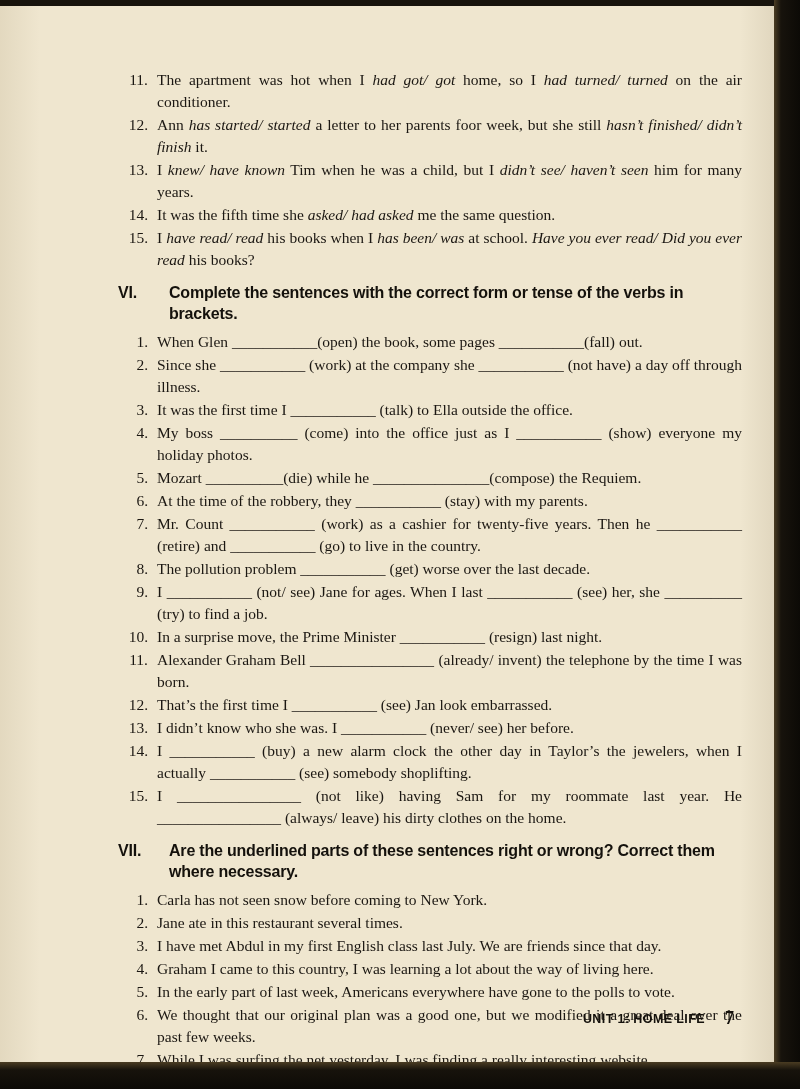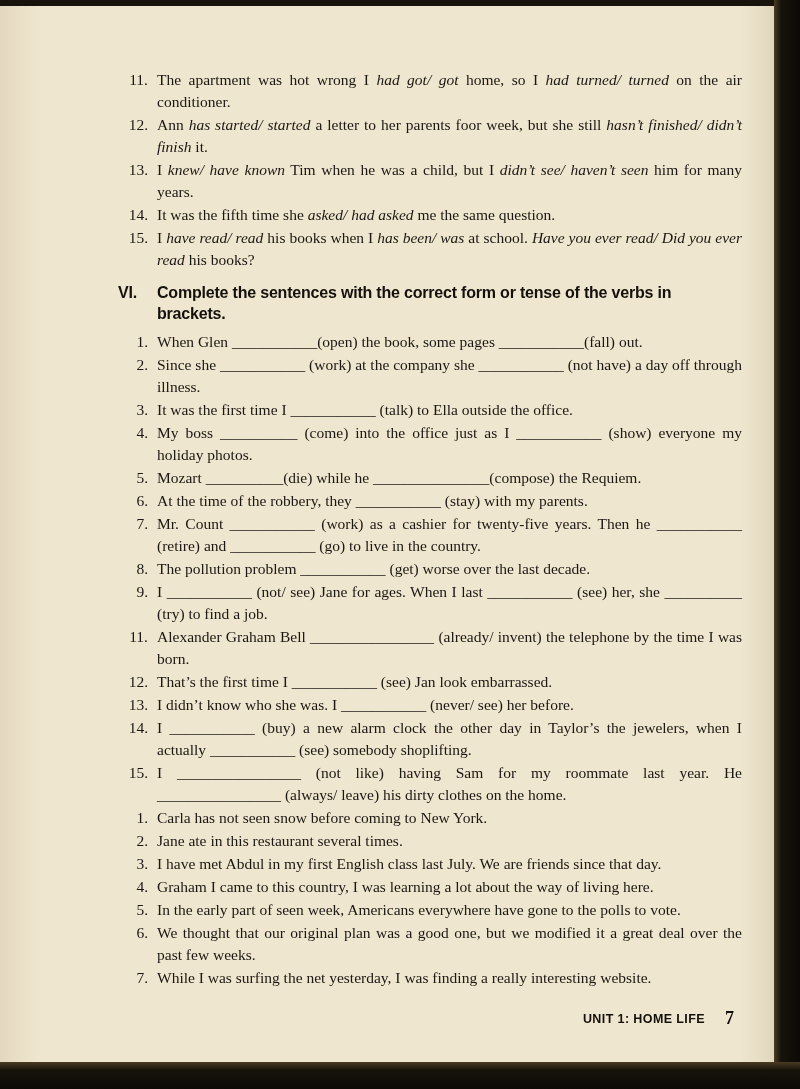--- a/index.html
+++ b/index.html
@@ -31,21 +31,21 @@
   .item .num {
     flex:0 0 30px; text-align:right; padding-right:9px; white-space:nowrap;
   }
   .item .body { flex:1; text-align:justify; }
   .seg-i { font-style:italic; }
   .seg-u { text-underline-offset:2px; }
 
   .heading {
     display:flex; font-family:"Liberation Sans", sans-serif;
     font-weight:700; font-size:16px; line-height:21px;
-    letter-spacing:-0.2px; margin:11px 0 7px 0; color:#14110c;
+    letter-spacing:-0.2px; margin:11px 0 7px 0; color:#14110c;gap:12px;
   }
   .heading .h-num { flex:0 0 39px; }
   .heading .h-text { flex:1; }
 
   footer {
     position:absolute; right:66px; bottom:60px;
     display:flex; align-items:center; gap:20px;
   }
   .unit-label {
     font-family:"Liberation Sans", sans-serif; font-weight:700;
@@ -54,21 +54,21 @@
   .page-number { font-weight:700; font-size:18px; color:#14110c; }
 </style>
 </head>
 <body>
 
 <div class="paper"></div>
 
 <main id="sections-root">
     <div class="item">
       <span class="num">11.</span>
-      <span class="body"><span>The apartment was hot wrong I </span><span class="seg-i">had got/ got</span><span> home, so I </span><span class="seg-i">had turned/ turned</span><span> on the air conditioner.</span></span>
+      <span class="body"><span>The apartment was hot when I </span><span class="seg-i">had got/ got</span><span> home, so I </span><span class="seg-i">had turned/ turned</span><span> on the air conditioner.</span></span>
     </div>
     <div class="item">
       <span class="num">12.</span>
       <span class="body"><span>Ann </span><span class="seg-i">has started/ started</span><span> a letter to her parents foor week, but she still </span><span class="seg-i">hasn’t finished/ didn’t finish</span><span> it.</span></span>
     </div>
     <div class="item">
       <span class="num">13.</span>
       <span class="body"><span>I </span><span class="seg-i">knew/ have known</span><span> Tim when he was a child, but I </span><span class="seg-i">didn’t see/ haven’t seen</span><span> him for many years.</span></span>
     </div>
     <div class="item">
@@ -113,58 +113,66 @@
     </div>
     <div class="item">
       <span class="num">8.</span>
       <span class="body"><span>The pollution problem ___________ (get) worse over the last decade.</span></span>
     </div>
     <div class="item">
       <span class="num">9.</span>
       <span class="body"><span>I ___________ (not/ see) Jane for ages. When I last ___________ (see) her, she __________ (try) to find a job.</span></span>
     </div>
     <div class="item">
+      <span class="num">10.</span>
+      <span class="body"><span>In a surprise move, the Prime Minister ___________ (resign) last night.</span></span>
+    </div>
+    <div class="item">
       <span class="num">11.</span>
       <span class="body"><span>Alexander Graham Bell ________________ (already/ invent) the telephone by the time I was born.</span></span>
     </div>
     <div class="item">
       <span class="num">12.</span>
       <span class="body"><span>That’s the first time I ___________ (see) Jan look embarrassed.</span></span>
     </div>
     <div class="item">
       <span class="num">13.</span>
       <span class="body"><span>I didn’t know who she was. I ___________ (never/ see) her before.</span></span>
     </div>
     <div class="item">
       <span class="num">14.</span>
       <span class="body"><span>I ___________ (buy) a new alarm clock the other day in Taylor’s the jewelers, when I actually ___________ (see) somebody shoplifting.</span></span>
     </div>
     <div class="item">
       <span class="num">15.</span>
       <span class="body"><span>I ________________ (not like) having Sam for my roommate last year. He ________________ (always/ leave) his dirty clothes on the home.</span></span>
     </div>
+    <div class="heading">
+      <span class="h-num">VII.</span>
+      <span class="h-text">Are the underlined parts of these sentences right or wrong? Correct them where necessary.</span>
+    </div>
     <div class="item">
       <span class="num">1.</span>
       <span class="body"><span>Carla </span><span class="seg-u">has not seen</span><span> snow before coming to New York.</span></span>
     </div>
     <div class="item">
       <span class="num">2.</span>
       <span class="body"><span>Jane </span><span class="seg-u">ate</span><span> in this restaurant several times.</span></span>
     </div>
     <div class="item">
       <span class="num">3.</span>
       <span class="body"><span>I </span><span class="seg-u">have met</span><span> Abdul in my first English class last July. We </span><span class="seg-u">are</span><span> friends since that day.</span></span>
     </div>
     <div class="item">
       <span class="num">4.</span>
       <span class="body"><span>Graham I </span><span class="seg-u">came</span><span> to this country, I </span><span class="seg-u">was learning</span><span> a lot about the way of living here.</span></span>
     </div>
     <div class="item">
       <span class="num">5.</span>
-      <span class="body"><span>In the early part of seen week, Americans everywhere </span><span class="seg-u">have gone</span><span> to the polls to vote.</span></span>
+      <span class="body"><span>In the early part of last week, Americans everywhere </span><span class="seg-u">have gone</span><span> to the polls to vote.</span></span>
     </div>
     <div class="item">
       <span class="num">6.</span>
       <span class="body"><span>We thought that our original plan </span><span class="seg-u">was</span><span> a good one, but we </span><span class="seg-u">modified</span><span> it a great deal over the past few weeks.</span></span>
     </div>
     <div class="item">
       <span class="num">7.</span>
       <span class="body"><span>While I </span><span class="seg-u">was surfing</span><span> the net yesterday, I </span><span class="seg-u">was finding</span><span> a really interesting website.</span></span>
     </div>
   </main>

